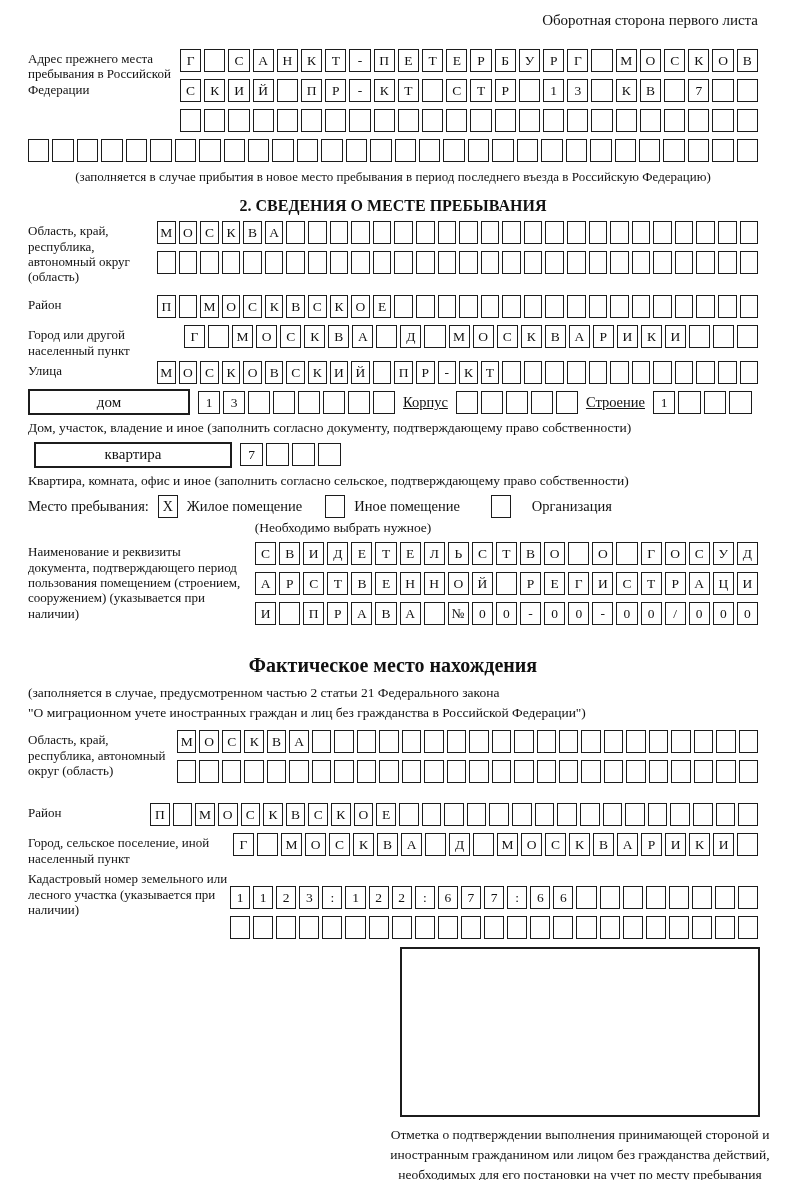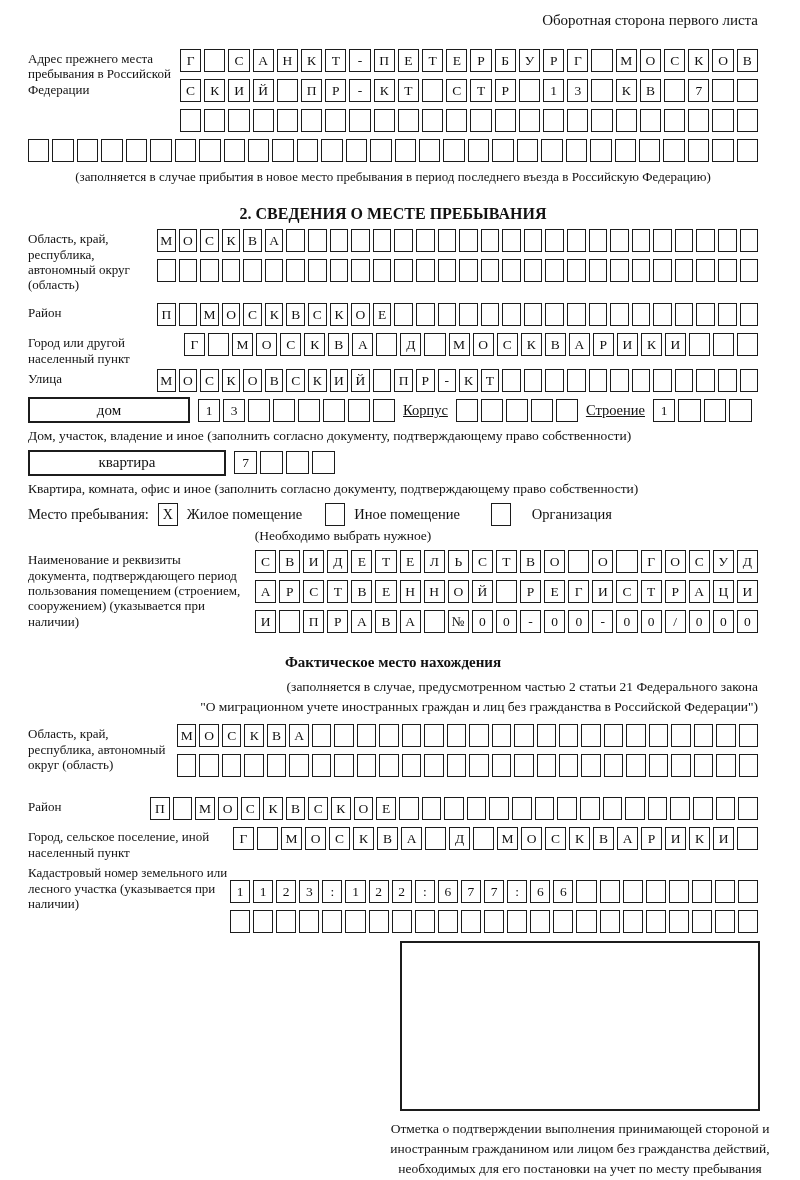--- a/index.html
+++ b/index.html
@@ -36,21 +36,21 @@
   }
   .inline-label { font-size:14.5px; flex:none;text-decoration:underline; }
 
   .checkrow { display:flex; align-items:center; gap:9px; font-size:14.5px; margin:6px 0 2px 0; }
   .checkbox {
     width:20px; height:23px; border:1.8px solid #1c1c1c; flex:none;
     display:flex; align-items:center; justify-content:center; font-size:14px;
   }
   .hint { font-size:13.5px; text-align:center; width:450px; margin-left:90px; margin-bottom:6px; }
 
-  .fact-sub { font-size:13.5px; text-align:right; line-height:1.45; }
+  .fact-sub { font-size:13.5px; text-align:left; line-height:1.45; }
 
   .stamp-box {
     width:360px; height:170px; border:2px solid #1c1c1c;
     margin:8px 0 8px 372px; background:#fff;
   }
   .stamp-caption { width:384px; margin-left:360px; font-size:13.5px; text-align:center; line-height:1.45; }
 
   .mb0 { margin-bottom:0; }
 </style>
 </head>
@@ -168,21 +168,21 @@
       <div class="cell"></div>
       <div class="cell"></div>
       <div class="cell"></div>
       <div class="cell"></div>
       <div class="cell"></div>
       <div class="cell"></div>
       <div class="cell"></div>
       <div class="cell"></div>
       <div class="cell"></div>
     </div>
-  <div class="caption" style="margin-bottom:20px">(заполняется в случае прибытия в новое место пребывания в период последнего въезда в Российскую Федерацию)</div>
+  <div class="caption" style="margin-bottom:12px">(заполняется в случае прибытия в новое место пребывания в период последнего въезда в Российскую Федерацию)</div>
 
   <div class="sec-title">2. СВЕДЕНИЯ О МЕСТЕ ПРЕБЫВАНИЯ</div>
 
   <div class="field" style="min-height:68px">
     <div class="field-label" style="width:129px">Область, край, республика, автономный округ (область)</div>
     <div class="field-rows">
       <div class="cellrow">
           <div class="cell">М</div>
           <div class="cell">О</div>
           <div class="cell">С</div>
@@ -373,29 +373,29 @@
     <div class="cellrow seg mb0" style="width:99px">
         <div class="cell">1</div>
         <div class="cell"></div>
         <div class="cell"></div>
         <div class="cell"></div>
       </div>
   </div>
   <div class="caption-left">Дом, участок, владение и иное (заполнить согласно документу, подтверждающему право собственности)</div>
 
   <div class="houserow">
-    <div class="typebox" style="width:198px; ">квартира</div>
+    <div class="typebox" style="width:198px; margin-left:6px">квартира</div>
     <div class="cellrow seg mb0" style="width:101px">
         <div class="cell">7</div>
         <div class="cell"></div>
         <div class="cell"></div>
         <div class="cell"></div>
       </div>
   </div>
-  <div class="caption-left">Квартира, комната, офис и иное (заполнить согласно документу, подтверждающему право собственности)</div>
+  <div class="caption-left">Квартира, комната, офис и иное (заполнить согласно сельское, подтверждающему право собственности)</div>
 
   <div class="checkrow">
     <span>Место пребывания:</span>
     <span class="checkbox">X</span>
     <span style="margin-right:14px">Жилое помещение</span>
     <span class="checkbox"></span>
     <span style="margin-right:22px">Иное помещение</span>
     <span class="checkbox"></span>
     <span style="margin-left:12px">Организация</span>
   </div>
@@ -469,21 +469,21 @@
           <div class="cell">0</div>
           <div class="cell">0</div>
           <div class="cell">/</div>
           <div class="cell">0</div>
           <div class="cell">0</div>
           <div class="cell">0</div>
         </div>
     </div>
   </div>
 
-  <div class="sec-title" style="margin-top:0; font-size:15px">Фактическое место нахождения</div>
+  <div class="sec-title" style="margin-top:8px; font-size:20px">Фактическое место нахождения</div>
   <div class="fact-sub">(заполняется в случае, предусмотренном частью 2 статьи 21 Федерального закона</div>
   <div class="fact-sub" style="margin-bottom:8px">"О миграционном учете иностранных граждан и лиц без гражданства в Российской Федерации")</div>
 
   <div class="field" style="min-height:68px">
     <div class="field-label" style="width:149px">Область, край, республика, автономный округ (область)</div>
     <div class="field-rows">
       <div class="cellrow">
           <div class="cell">М</div>
           <div class="cell">О</div>
           <div class="cell">С</div>

